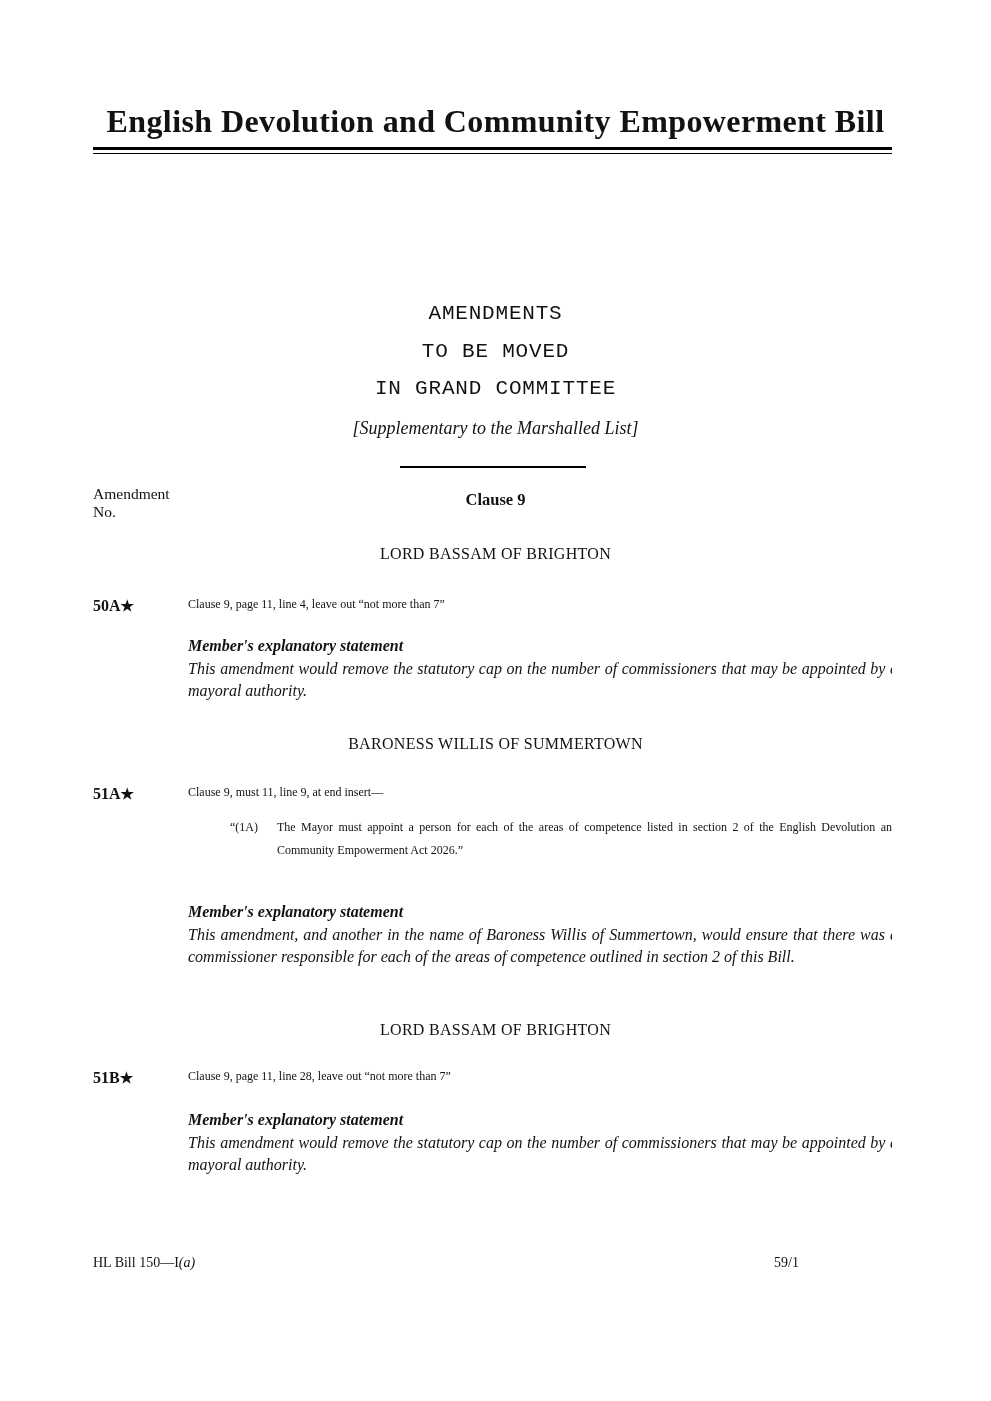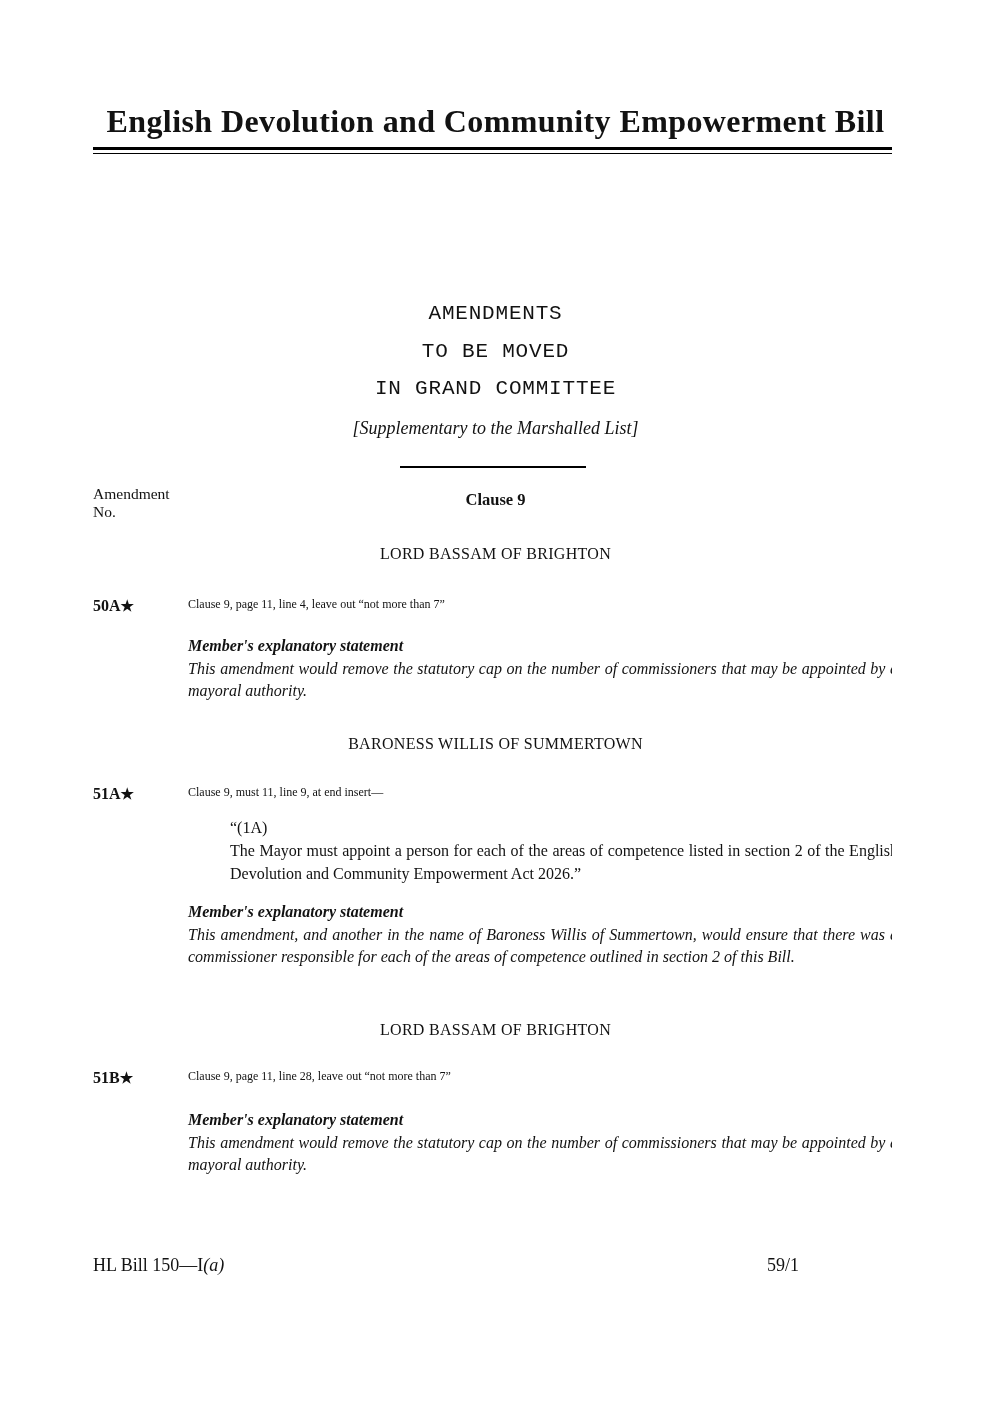--- a/index.html
+++ b/index.html
@@ -50,25 +50,25 @@
     font-weight:bold; font-style:italic; font-size:16px;
   }
   .expl-t {
     left:188px; width:710px;
     font-style:italic; font-size:16px; line-height:21.5px;
     text-align:justify;
   }
   .insert {
     left:230px; width:668px;
     display:flex;
-    font-size:16px; line-height:23px;flex-direction:column;
+    font-size:12px; line-height:23px;
   }
   .insert-label { width:47px; flex:none; }
   .insert-body { flex:1; text-align:justify; }
-  .footer { font-size:18px; }
+  .footer { font-size:14px; }
   .it { font-style:italic; }
 </style>
 </head>
 <body>
 
 <div class="page">
 
   <div class="abs c title">English Devolution and Community Empowerment Bill</div>
   <div class="abs rule-double"></div>
 

